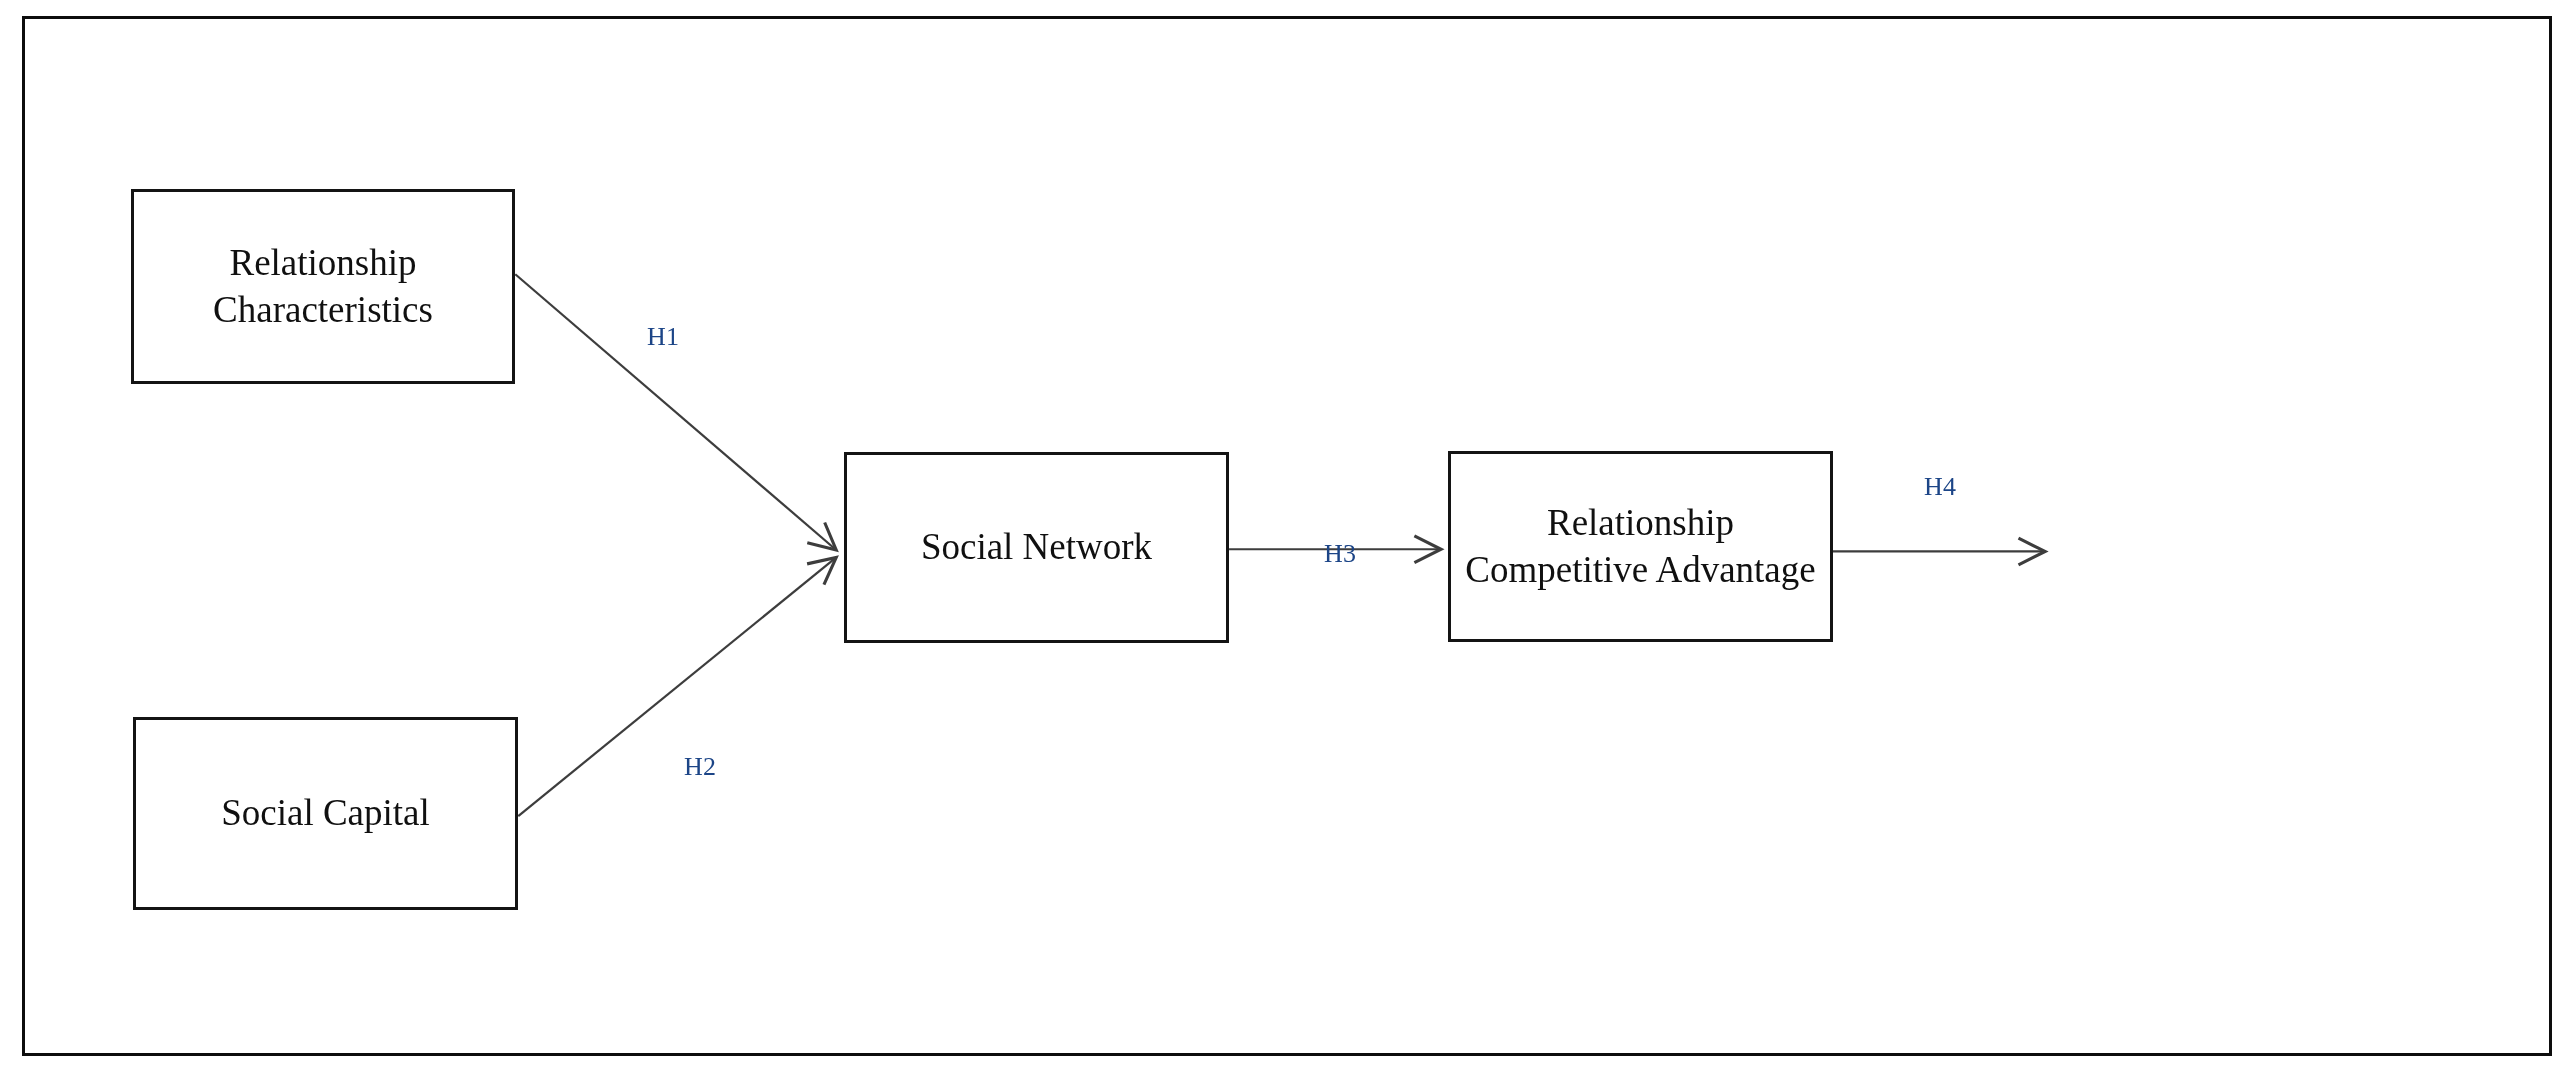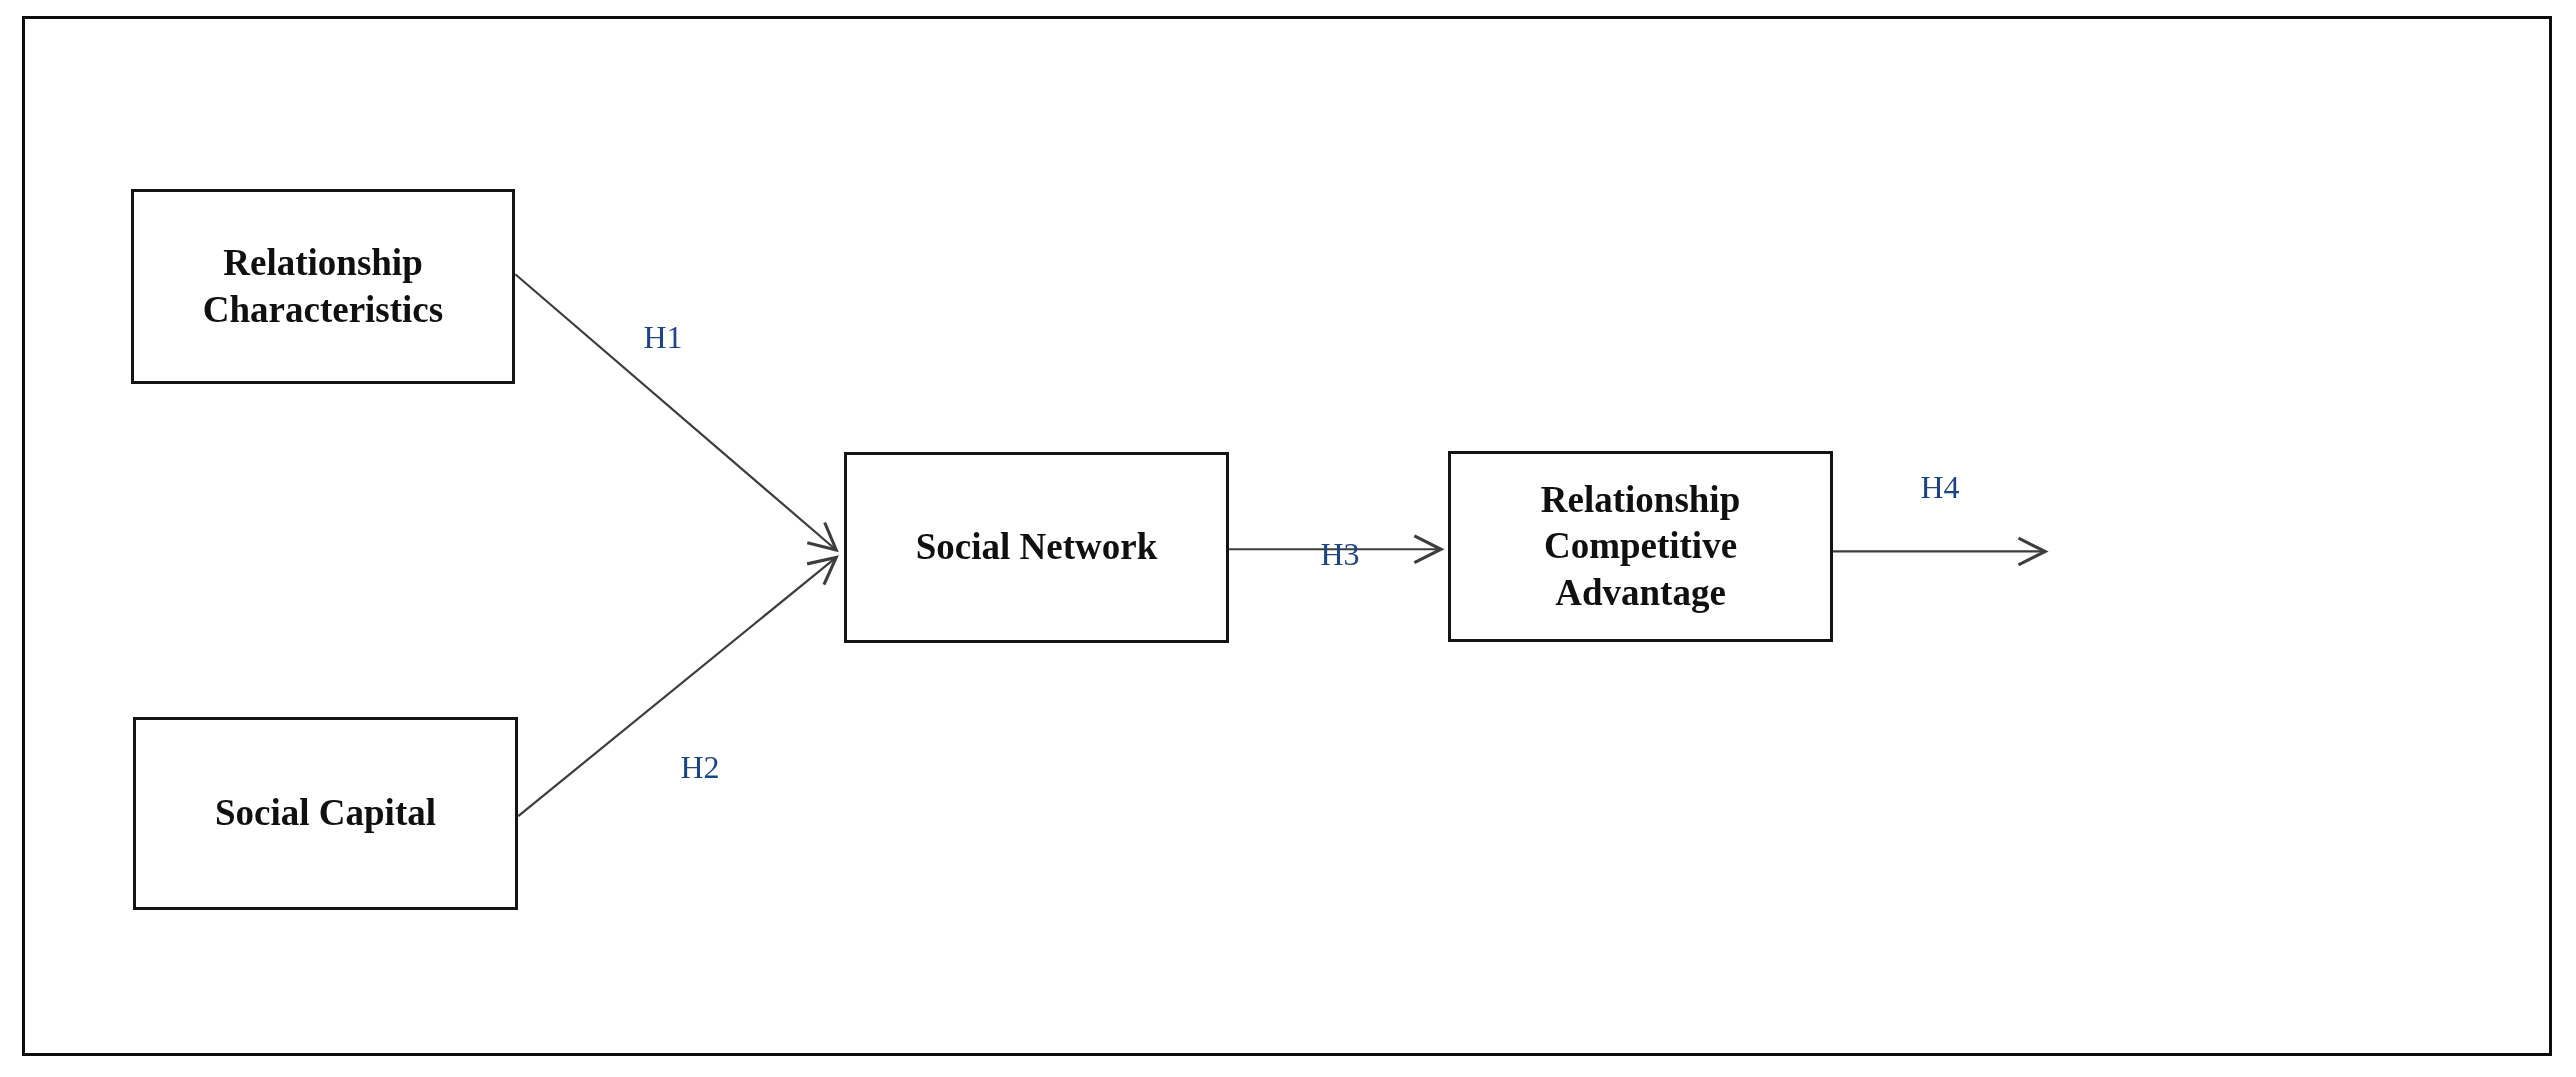--- a/index.html
+++ b/index.html
@@ -14,34 +14,34 @@
     position:absolute;left:22px;top:16.3px;width:2530px;height:1040px;
     border:3.7px solid var(--frame-border,#0d0d0d);
     box-sizing:border-box;background:transparent;
   }
   .node{
     position:absolute;box-sizing:border-box;
     border:3px solid var(--node-border,#141414);
     background:var(--node-fill,#ffffff);
     display:flex;align-items:center;justify-content:center;
     text-align:center;
-    font-weight:700;font-size:37px;line-height:1.25;color:#101010;
+    font-weight:400;font-size:37px;line-height:1.25;color:#101010;
     padding:0 10px;
   }
   .n0{left:131px;top:189px;width:384px;height:195px;}
   .n1{left:133px;top:717px;width:385px;height:193px;}
   .n2{left:844px;top:452px;width:385px;height:191px;}
   .n3{left:1448px;top:451px;width:385px;height:191px;}
   .n4{left:2052px;top:454px;width:385px;height:191px;}
   svg.arrows{position:absolute;left:0;top:0;width:2576px;height:1077px;pointer-events:none;}
   .edge{stroke:var(--arrow,#3d3d3d);stroke-width:3;fill:none;}
   .arrowhead{stroke:var(--arrow,#3d3d3d);fill:none;}
   .hlabel{
     position:absolute;transform:translate(-50%,-50%);
-    font-size:32px;font-weight:400;
+    font-size:26px;font-weight:400;
     color:var(--hypothesis-label,#1c4587);
     white-space:nowrap;
   }
   .hl1{left:663px;top:337px;}
   .hl2{left:700px;top:767px;}
   .hl3{left:1340px;top:506px;margin-top:48px;}
   .hl4{left:1940px;top:487px;}
 </style>
 </head>
 <body>

